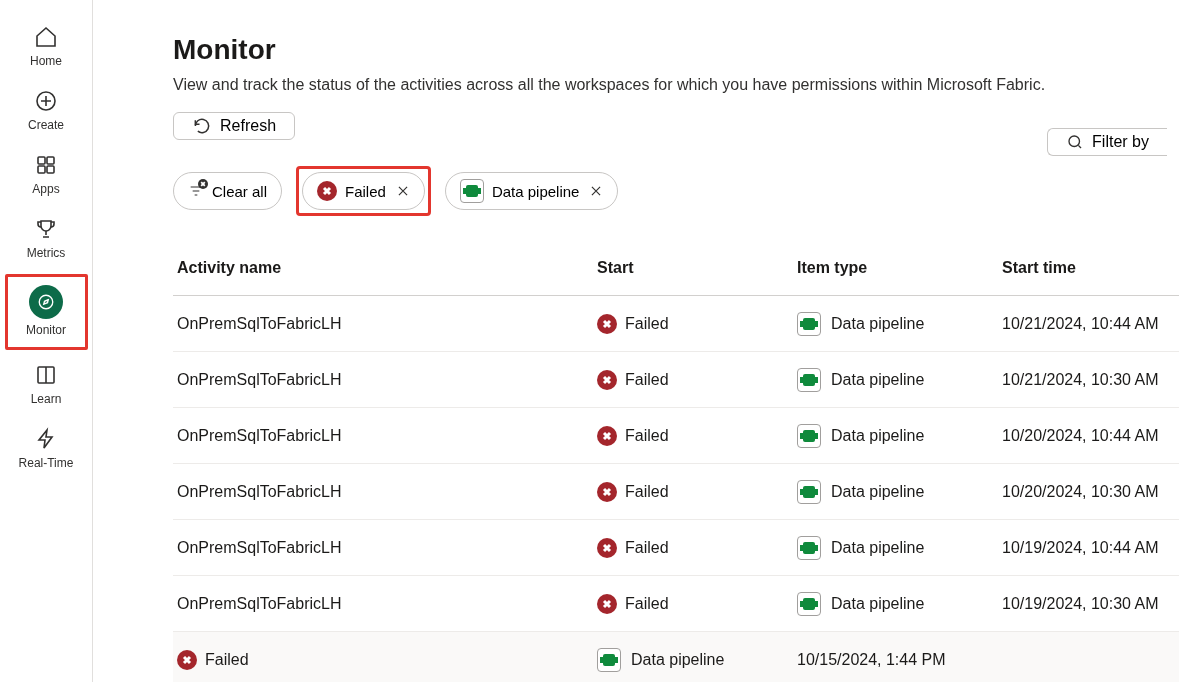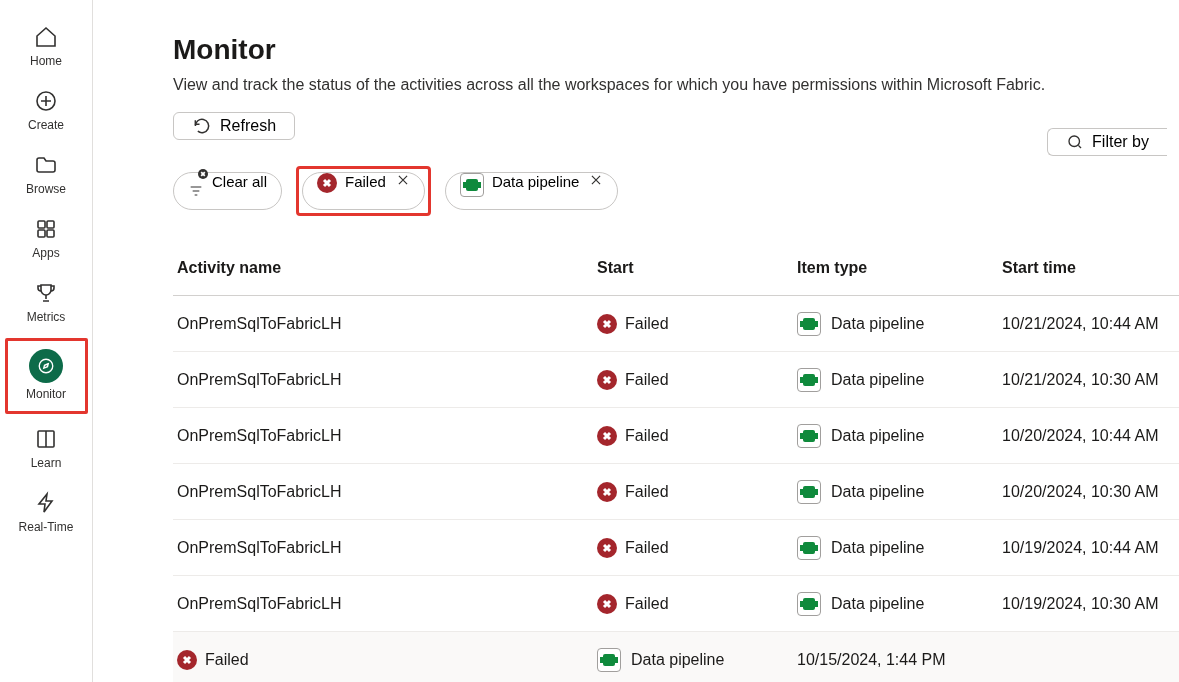--- a/index.html
+++ b/index.html
@@ -19,21 +19,21 @@
   .main { flex: 1; padding: 34px 0 0 80px; overflow: hidden; }
   .page-title { font-size: 28px; font-weight: 600; margin-bottom: 10px; }
   .page-subtitle { font-size: 16px; color: #323130; margin-bottom: 18px; max-width: 960px; }
   .toolbar-row { display: flex; align-items: center; gap: 14px; margin-bottom: 26px; }
   .btn { display: inline-flex; align-items: center; gap: 8px; height: 28px; padding: 0 18px; border: 1px solid #c8c6c4; border-radius: 6px; background: #fff; font-size: 16px; cursor: pointer; }
   .btn-refresh { }
   .btn-filter { margin-left: auto; margin-right: 4px; }
 
   
   .pill-row { display: flex; align-items: center; gap: 14px; margin-bottom: 24px; }
-  .pill { display: inline-flex; gap: 8px; height: 38px; padding: 0 14px; border: 1px solid #c8c6c4; border-radius: 22px; font-size: 15px; cursor: pointer; background: #fff; }
+  .pill { display: inline-flex; align-items: center; gap: 8px; height: 38px; padding: 0 14px; border: 1px solid #c8c6c4; border-radius: 22px; font-size: 15px; cursor: pointer; background: #fff; }
   .pill .x { font-size: 15px; color: #323130; margin-left: 2px; }
   .pill-filter-icon { display: inline-flex; align-items: center; }
   .redbox-failed { border: 3px solid #e3362e; border-radius: 4px; padding: 3px; }
 
   
   .table { width: 1010px; }
   .thead, .trow { display: grid; grid-template-columns: 420px 200px 205px 1fr; align-items: center; height: 56px; padding-left: 4px; }
   .thead { border-bottom: 1px solid #d2d0ce; font-weight: 600; font-size: 16px; }
   .trow { border-bottom: 1px solid #edebe9; font-size: 16px; }
   .trow.hover { background: #faf9f8; }
@@ -75,28 +75,20 @@
     <div class="nav-item">
       <span class="nav-icon">
         <svg width="24" height="24" viewBox="0 0 24 24" fill="none" stroke="#323130" stroke-width="1.6">
             <circle cx="12" cy="12" r="9"></circle>
             <path d="M12 7v10M7 12h10"></path>
           </svg>
       </span>
       <span class="nav-label">Create</span>
     </div>
 
-    <div class="nav-item">
-      <span class="nav-icon">
-        <svg width="24" height="24" viewBox="0 0 24 24" fill="none" stroke="#323130" stroke-width="1.6">
-            <path d="M3 7a2 2 0 0 1 2-2h5l2 3h7a2 2 0 0 1 2 2v7a2 2 0 0 1-2 2H5a2 2 0 0 1-2-2Z"></path>
-          </svg>
-      </span>
-      <span class="nav-label">Browse</span>
-    </div>
 
 
     <div class="nav-item">
       <span class="nav-icon">
         <svg width="24" height="24" viewBox="0 0 24 24" fill="none" stroke="#323130" stroke-width="1.6">
             <rect x="4" y="4" width="7" height="7" rx="1"></rect>
             <rect x="13" y="4" width="7" height="7" rx="1"></rect>
             <rect x="4" y="13" width="7" height="7" rx="1"></rect>
             <rect x="13" y="13" width="7" height="7" rx="1"></rect>
           </svg>

